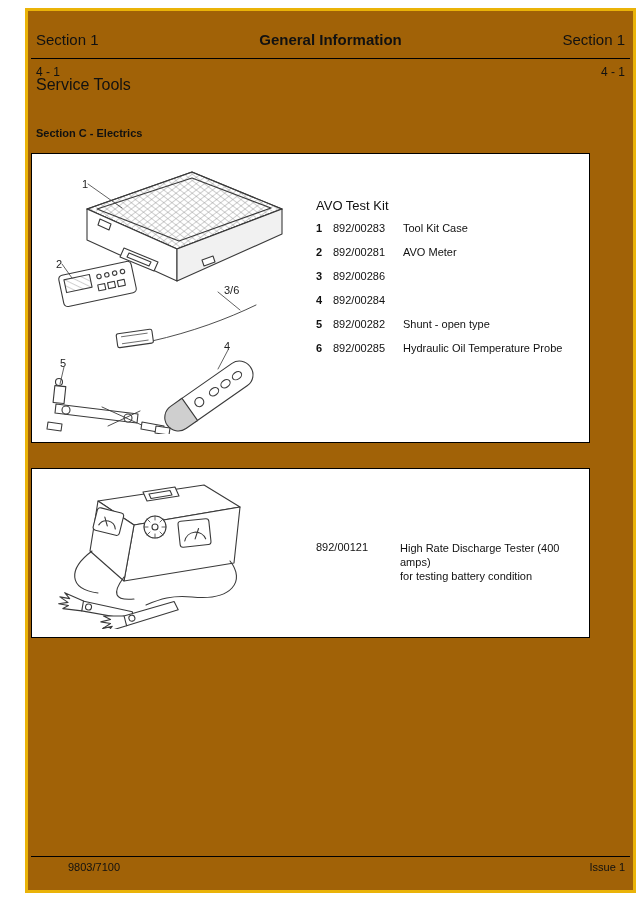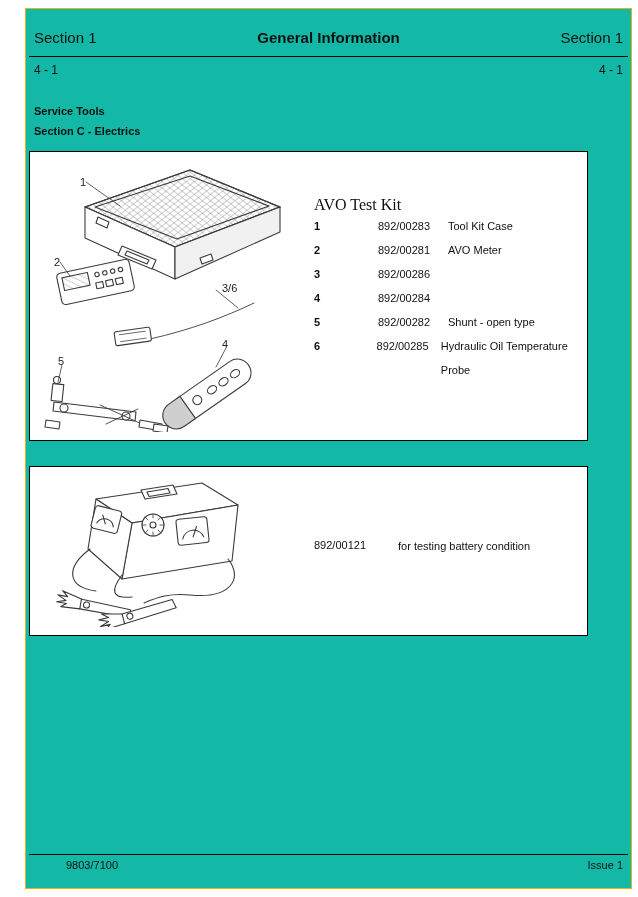--- a/index.html
+++ b/index.html
@@ -7,46 +7,46 @@
     width:638px; height:897px;
     background:#fff;
     position:relative;
     font-family:"Liberation Sans", sans-serif;
     color:#111;
     -webkit-font-smoothing:antialiased;
   }
   .page-frame {
     position:absolute; left:25px; top:8px;
     width:605px; height:879px;
-    border:1px solid #eab308;
-    background:#14b8a6;
+    border:3px solid #eab308;
+    background:#a16207;
   }
   
   .hdr { position:absolute; top:20px; left:8px; right:8px; height:20px; font-size:15px; }
   .hdr .h-left  { position:absolute; left:0; top:0; }
   .hdr .h-center{ position:absolute; left:50%; transform:translateX(-50%); top:0; font-weight:bold; }
   .hdr .h-right { position:absolute; right:0; top:0; }
   .hdr-rule { position:absolute; top:47px; left:3px; right:3px; border-top:1.5px solid #000; }
   .pref { position:absolute; top:54px; left:8px; right:8px; font-size:12px; }
   .pref .p-left { position:absolute; left:0; }
   .pref .p-right{ position:absolute; right:0; }
-  .sec-title { position:absolute; top:96px; left:8px; font-size:11px; font-weight:bold; }
+  .sec-title { position:absolute; top:65px; left:8px; font-size:16px; font-weight:normal; }
   .sec-sub   { position:absolute; top:116px; left:8px; font-size:11px; font-weight:bold; }
   
   .figbox { position:absolute; left:3px; width:557px; border:1px solid #000; background:#fff; }
   .figbox1 { top:142px; height:288px; }
   .figbox2 { top:457px; height:168px; }
   .fig-svg { position:absolute; z-index:1; }
   .callout { position:absolute; z-index:2; font-size:11px; color:#222; }
   
-  .kit-title { position:absolute; left:284px; top:44px; font-size:16px;font-family:Liberation Serif, serif; }
+  .kit-title { position:absolute; left:284px; top:44px; font-size:13px; }
   .parts-list { position:absolute; left:284px; top:62px; font-size:11px; }
   .part-row { display:flex; line-height:24px; }
   .part-row .num  { width:17px; font-weight:bold; }
-  .part-row .pn   { width:70px;margin-left:47px; }
+  .part-row .pn   { width:70px; }
   .part-row .desc { }
   
   .dt-part { position:absolute; left:284px; top:72px; font-size:11px; }
   .dt-desc { position:absolute; left:368px; top:72px; width:190px; font-size:11px; line-height:14px; }
   
   .ftr-rule { position:absolute; left:3px; right:3px; top:845px; border-top:1px solid #000; }
   .ftr { position:absolute; top:850px; left:8px; right:8px; font-size:11px; }
   .ftr .f-left  { position:absolute; left:0;margin-left:32px; }
   .ftr .f-right { position:absolute; right:0;text-align:right; }
 </style>
@@ -221,20 +221,21 @@
         <g transform="translate(70,140) rotate(-14)">
           <path d="M10,2 L64,0 L66,9 L12,12 Z" fill="#fff"></path>
           <path d="M12,2 L-8,-3 L-2,2 L-12,2 L-3,6 L-12,9 L-2,9 L-7,13 L12,12 Z" fill="#fff"></path>
           <circle cx="19" cy="6" r="3" fill="#fff"></circle>
         </g>
       </g>
     </svg>
 
     <span class="dt-part">892/00121</span>
     <div class="dt-desc">
+      <div>High Rate Discharge Tester (400 amps)</div>
       <div>for testing battery condition</div>
     </div>
   </div>
 
   <div class="ftr-rule"></div>
   <div class="ftr">
     <span class="f-left">9803/7100</span>
     <span class="f-right">Issue 1</span>
   </div>
 

